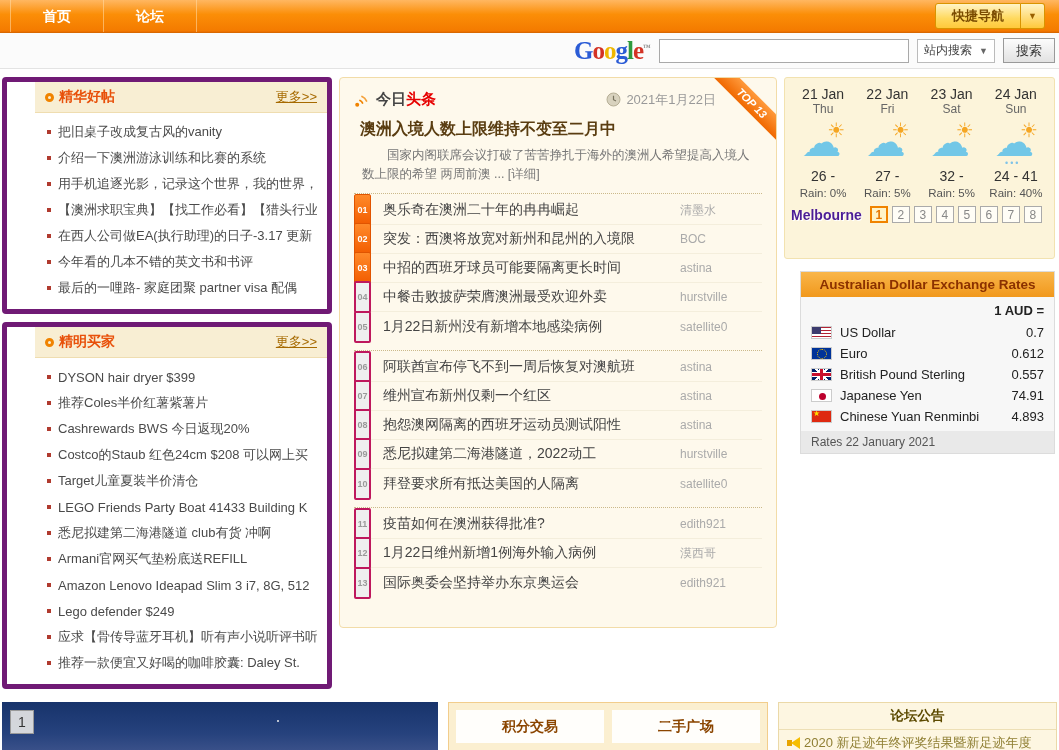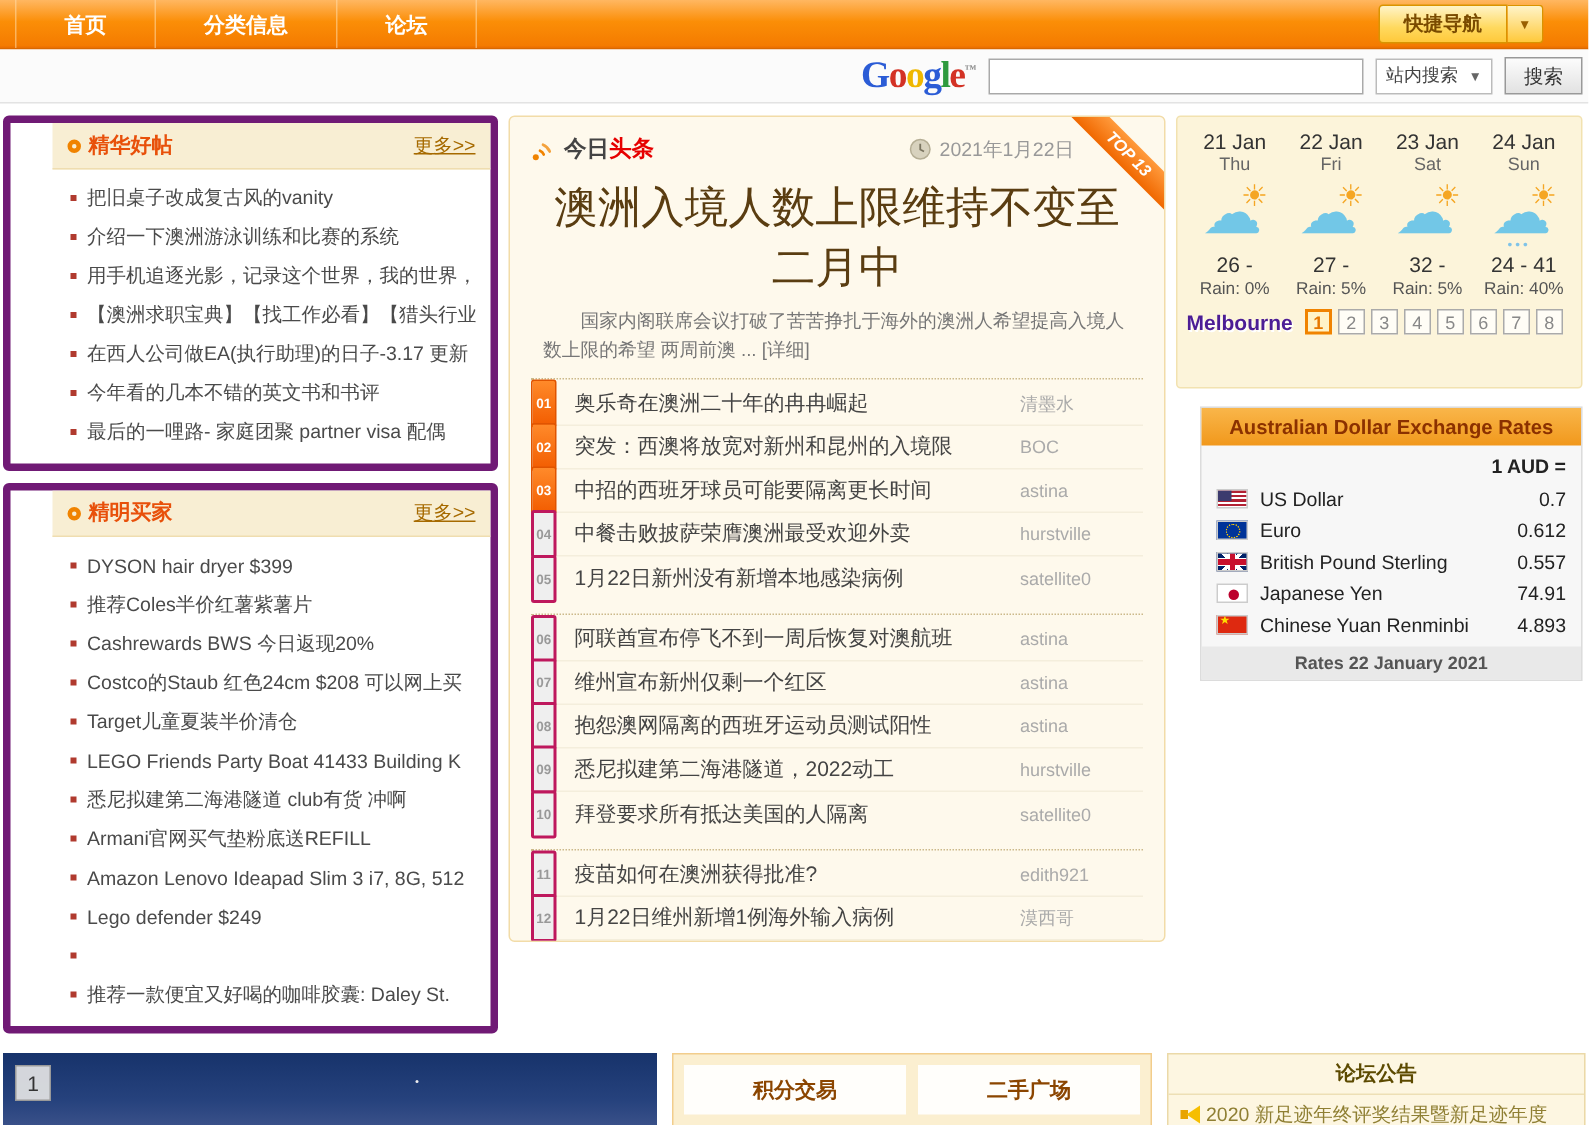--- a/index.html
+++ b/index.html
@@ -7,21 +7,21 @@
     font-family:"Liberation Sans","DejaVu Sans",sans-serif; }
   a { text-decoration:none; cursor:pointer; }
 
   
   .topnav { height:33px; background:linear-gradient(#FFB761, #FB8E07 45%, #F47B00 95%, #E96D00);
     border-bottom:1px solid #D96800; display:flex; align-items:center; padding:0 10px; }
   .nav-item { color:#fff; font-weight:bold; font-size:14px; padding:0 32px; line-height:32px;
     border-right:1px solid rgba(255,220,170,.55); cursor:pointer; }
   .nav-item:first-child { border-left:1px solid rgba(255,220,170,.55); }
   .topnav-spacer { flex:1; }
-  .quicknav { display:flex; margin-right:20px;border-radius:13px; }
+  .quicknav { display:flex; margin-right:4px;border-radius:13px; }
   .quicknav-btn { background:linear-gradient(#FFF4C8,#FFD95E 60%,#FFC93B); border:1px solid #D99400;
     border-radius:3px 0 0 3px; color:#7A4B00; font-weight:bold; font-size:13px; padding:3px 16px; cursor:pointer; }
   .quicknav-arrow { background:linear-gradient(#FFF4C8,#FFC93B); border:1px solid #D99400; border-left:none;
     border-radius:0 3px 3px 0; color:#9A6000; font-size:9px; padding:3px 7px; cursor:pointer; }
 
   
   .search-row { height:36px; background:#FBFBFB; border-bottom:1px solid #E3E3E3;
     display:flex; align-items:center; justify-content:flex-end; padding-right:4px; gap:8px; }
   .glogo { font-family:"Liberation Serif","DejaVu Serif",serif; font-size:25px; font-weight:bold; letter-spacing:-1px; }
   .glogo .l1{color:#2B5CD6}.glogo .l2{color:#D33225}.glogo .l3{color:#EFB700}
@@ -56,22 +56,22 @@
     height:551px; overflow:hidden; }
   .hb-top { display:flex; align-items:center; padding:12px 14px 6px 14px; }
   .sound-icon { margin-right:6px; }
   .hb-title { font-size:15px; font-weight:bold; color:#444; flex:1; }
   .hb-title .red { color:#E60000; }
   .hb-date { font-size:13px; color:#999; display:flex; align-items:center; gap:5px; margin-right:46px; }
   .ribbon { position:absolute; top:0; right:0; width:64px; height:64px; overflow:hidden; }
   .ribbon span { position:absolute; left:-8px; top:16px; width:96px; transform:rotate(45deg);
     background:linear-gradient(#FF9A3C,#F06800); color:#fff; font-size:11px; font-weight:bold;
     text-align:center; padding:3px 0; font-style:italic; }
-  .main-head { text-align:center; font-family:"Liberation Serif","DejaVu Serif",serif;
-    font-size:29px; font-weight:normal; color:#5A3D11; padding:4px 20px 6px 20px; cursor:pointer; }
+  .main-head { font-family:"Liberation Serif","DejaVu Serif",serif;
+    font-size:16px; font-weight:bold; color:#5A3D11; padding:4px 20px 6px 20px; cursor:pointer; }
   .main-sum { font-size:12.5px; color:#777; line-height:19px; padding:0 22px; text-indent:2em; }
   .detail-link { color:#777; }
   .dotted { border-top:1px dotted #CBB98A; margin:9px 14px 0 14px; }
   .news-list { padding:2px 14px 0 14px; }
   .news-row { display:flex; align-items:center; height:29px; border-bottom:1px solid #F4EEDC; }
   .news-row.last { border-bottom:none; }
   .badge { width:17px; height:32px; flex:none; font-size:9px; font-weight:bold; border-radius:2px;
     display:flex; align-items:center; justify-content:center; margin-right:12px; }
   .badge.hot { background:linear-gradient(#FF8A2A,#F25C00); color:#fff; border:1px solid #E05400; }
   .badge.norm { background:#EFEFEF; color:#999; border:2px solid #be185d; }
@@ -98,21 +98,21 @@
   .wpage.active { border:2px solid #F08300; background:#FFF3C8; color:#E67700; font-weight:bold; }
 
   
   .rates { border:1px solid #DCDCDC; margin:12px 0 0 16px; background:#F7F7F7; }
   .rates-head { background:linear-gradient(#F9B64A,#F1981C); color:#8B3100; font-weight:bold; font-size:13.5px;
     text-align:center; padding:5px 0; }
   .rates-base { text-align:right; font-weight:bold; font-size:13px; color:#222; padding:6px 10px 4px 10px; }
   .rate-row { display:flex; align-items:center; padding:3px 10px; font-size:13px; color:#222; }
   .rate-name { flex:1; margin-left:8px; }
   .rate-val { text-align:right; }
-  .rates-foot { background:#E9E9E9; color:#555; font-size:12px; text-align:center; padding:4px 10px; margin-top:4px;font-weight:bold; }
+  .rates-foot { background:#E9E9E9; color:#555; font-size:12px; text-align:left; padding:4px 10px; margin-top:4px; }
   .flag { width:21px; height:13px; display:inline-block; position:relative; border:1px solid #CCC; flex:none; overflow:hidden; }
   .flag-us { background:repeating-linear-gradient(#B22234 0 1.5px,#fff 1.5px 3px); }
   .flag-us::before { content:""; position:absolute; left:0; top:0; width:9px; height:7px; background:#3C3B6E; }
   .flag-eu { background:#003399; }
   .flag-eu::before { content:""; position:absolute; left:5px; top:1px; width:8px; height:8px;
     border:1px dotted #FFCC00; border-radius:50%; }
   .flag-uk { background:#012169; }
   .flag-uk::before { content:""; position:absolute; inset:0; background:
     linear-gradient(45deg,transparent 44%,#fff 44% 56%,transparent 56%),
     linear-gradient(-45deg,transparent 44%,#fff 44% 56%,transparent 56%); }
@@ -147,21 +147,20 @@
   .horn { position:relative; width:13px; height:12px; flex:none; }
   .horn::after { content:""; position:absolute; left:4px; top:0; border-right:9px solid #F6BE00;
     border-top:6px solid transparent; border-bottom:6px solid transparent; }
   .horn::before { content:""; position:absolute; left:0; top:3px; width:5px; height:6px; background:#E8A400; }
 </style>
 </head>
 <body>
 
 <div class="topnav">
   <div class="nav-item">首页</div>
-  <div class="nav-item">分类信息</div>
   <div class="nav-item">论坛</div>
   <div class="topnav-spacer"></div>
   <div class="quicknav">
     <button class="quicknav-btn">快捷导航</button>
     <button class="quicknav-arrow">▼</button>
   </div>
 </div>
 
 <div class="search-row">
   <div class="glogo"><span class="l1">G</span><span class="l2">o</span><span class="l3">o</span><span class="l4">g</span><span class="l5">l</span><span class="l6">e</span><sup>™</sup></div>
@@ -256,20 +255,21 @@
         <div class="plain-item">
             <span class="sq-bullet"></span>
             <span>Amazon Lenovo Ideapad Slim 3 i7, 8G, 512</span>
           </div>
         <div class="plain-item">
             <span class="sq-bullet"></span>
             <span>Lego defender $249</span>
           </div>
         <div class="plain-item">
             <span class="sq-bullet"></span>
+            <span>应求【骨传导蓝牙耳机】听有声小说听评书听</span>
           </div>
         <div class="plain-item">
             <span class="sq-bullet"></span>
             <span>推荐一款便宜又好喝的咖啡胶囊: Daley St.</span>
           </div>
       </div>
     </div>
   </div>
 
   <div class="col-mid">

